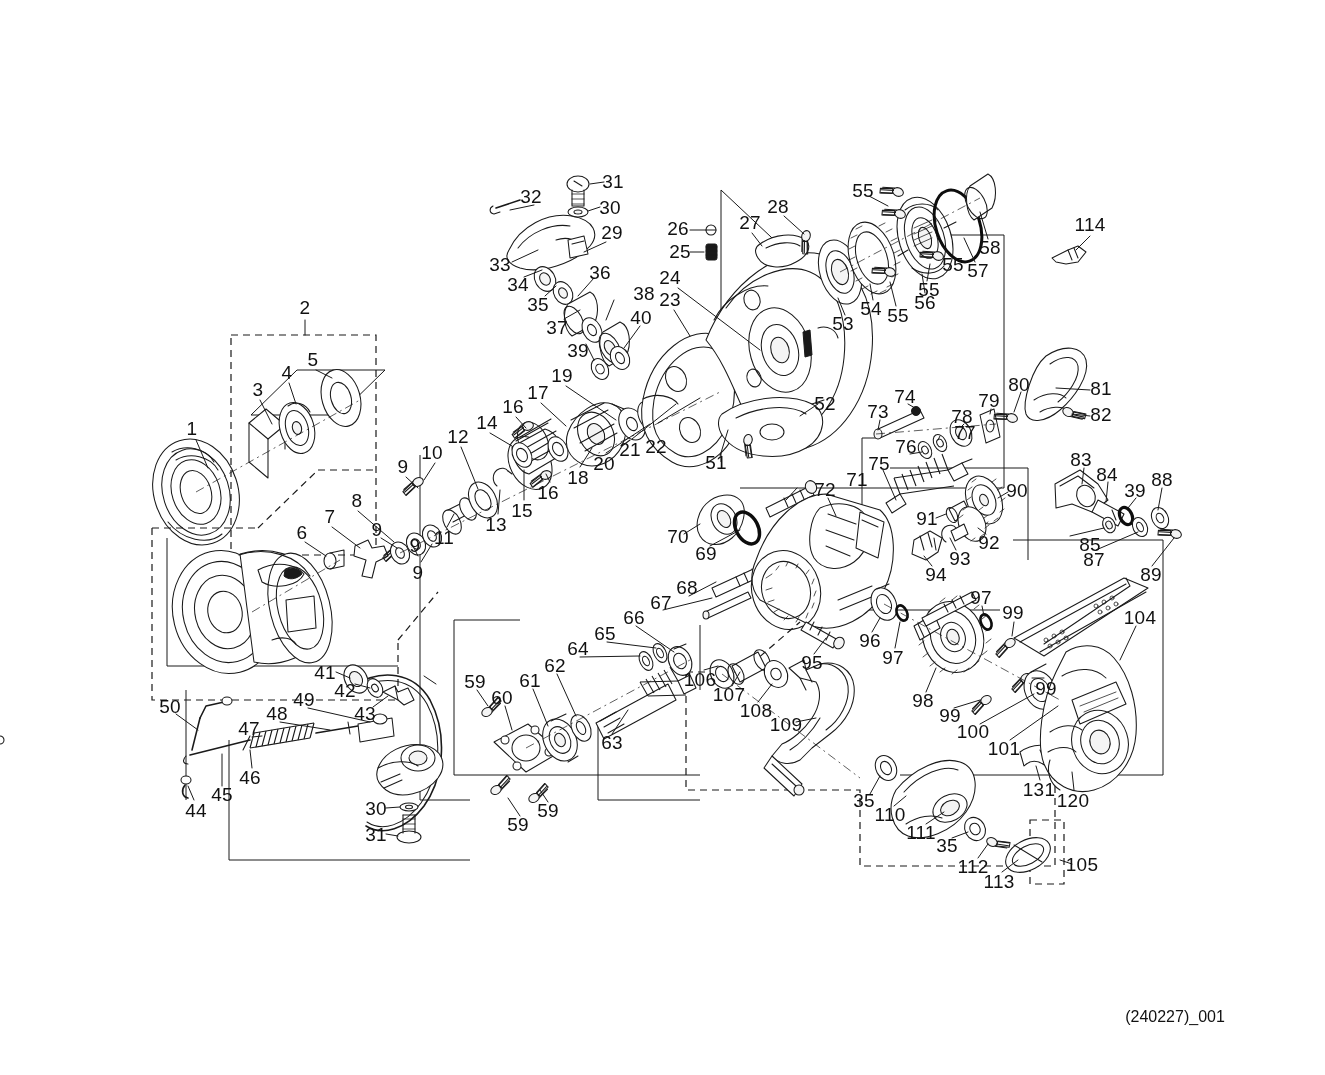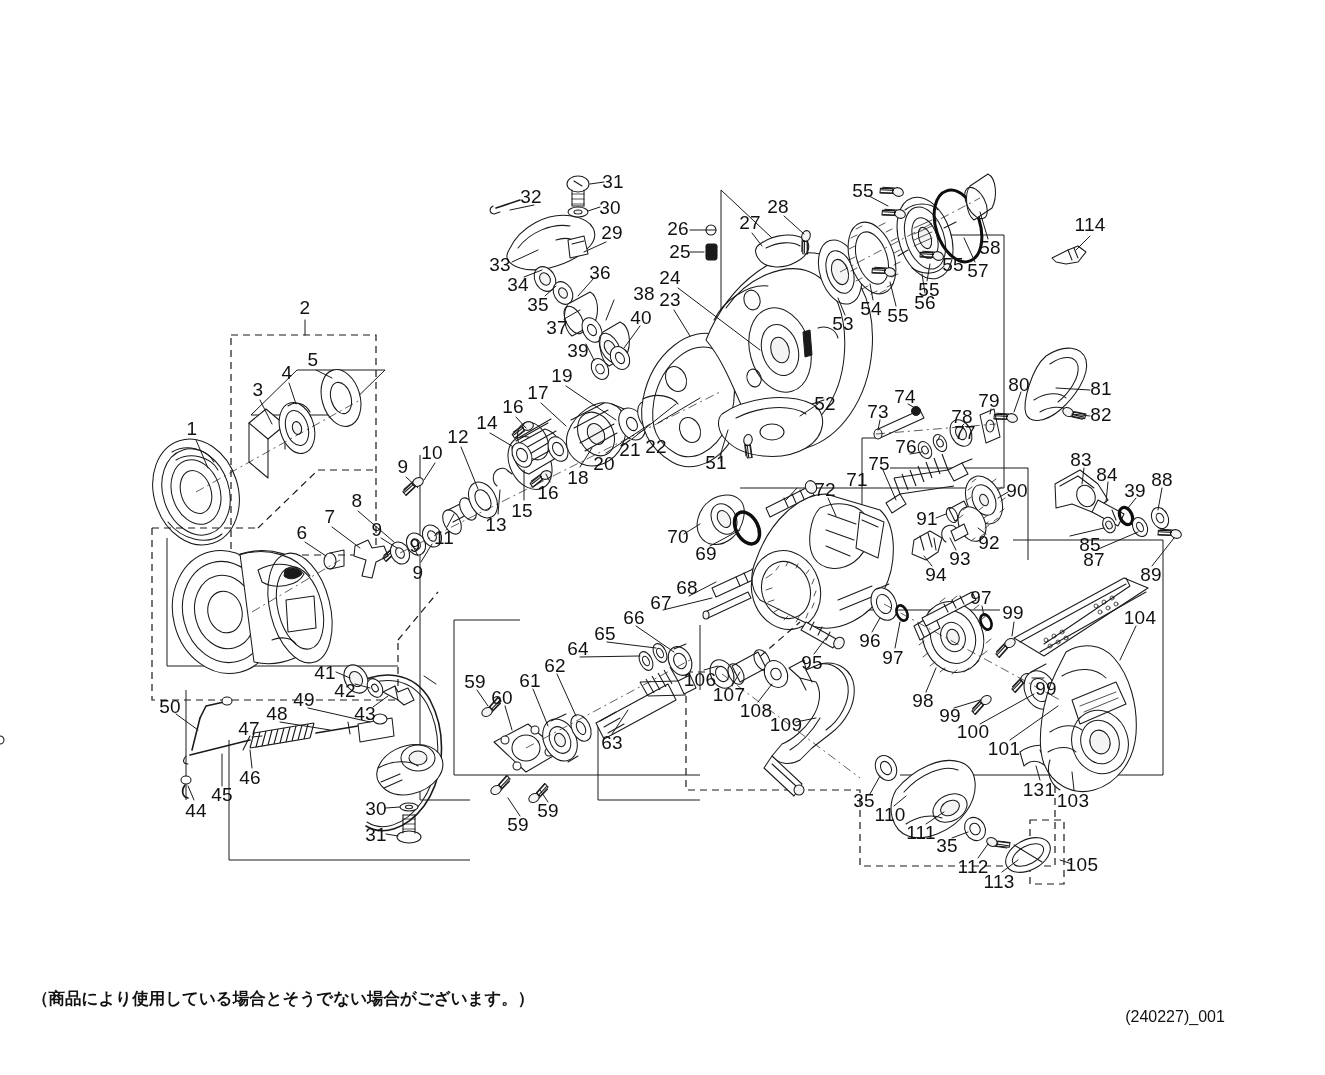--- a/index.html
+++ b/index.html
@@ -1017,36 +1017,35 @@
       <div class="lbl" style="left: 870px; top: 640px;">96</div>
       <div class="lbl" style="left: 893px; top: 657px;">97</div>
       <div class="lbl" style="left: 981px; top: 597px;">97</div>
       <div class="lbl" style="left: 923px; top: 700px;">98</div>
       <div class="lbl" style="left: 1013px; top: 612px;">99</div>
       <div class="lbl" style="left: 1046px; top: 688px;">99</div>
       <div class="lbl" style="left: 950px; top: 715px;">99</div>
       <div class="lbl" style="left: 973px; top: 731px;">100</div>
       <div class="lbl" style="left: 1004px; top: 748px;">101</div>
       <div class="lbl" style="left: 1039px; top: 789px;">131</div>
-      <div class="lbl" style="left: 1073px; top: 800px;">103</div>
+      <div class="lbl" style="left: 1073px; top: 800px;">120</div>
       <div class="lbl" style="left: 1140px; top: 617px;">104</div>
       <div class="lbl" style="left: 1082px; top: 864px;">105</div>
       <div class="lbl" style="left: 700px; top: 679px;">106</div>
       <div class="lbl" style="left: 729px; top: 694px;">107</div>
       <div class="lbl" style="left: 756px; top: 710px;">108</div>
       <div class="lbl" style="left: 786px; top: 724px;">109</div>
       <div class="lbl" style="left: 890px; top: 814px;">110</div>
       <div class="lbl" style="left: 921px; top: 832px;">111</div>
       <div class="lbl" style="left: 973px; top: 866px;">112</div>
       <div class="lbl" style="left: 999px; top: 881px;">113</div>
       <div class="lbl" style="left: 1090px; top: 224px;">114</div>
       <div class="lbl" style="left: 864px; top: 800px;">35</div>
       <div class="lbl" style="left: 947px; top: 845px;">35</div>
       <div class="lbl" style="left: 376px; top: 808px;">30</div>
       <div class="lbl" style="left: 376px; top: 834px;">31</div>
     </div>
 
   <div class="footer">
-    <div class="l2">（商品により使用している場合とそうでない場合がございます。）</div>
   </div>
   <div class="docid">(240227)_001</div>
 
 </div>
 
 </body></html>

